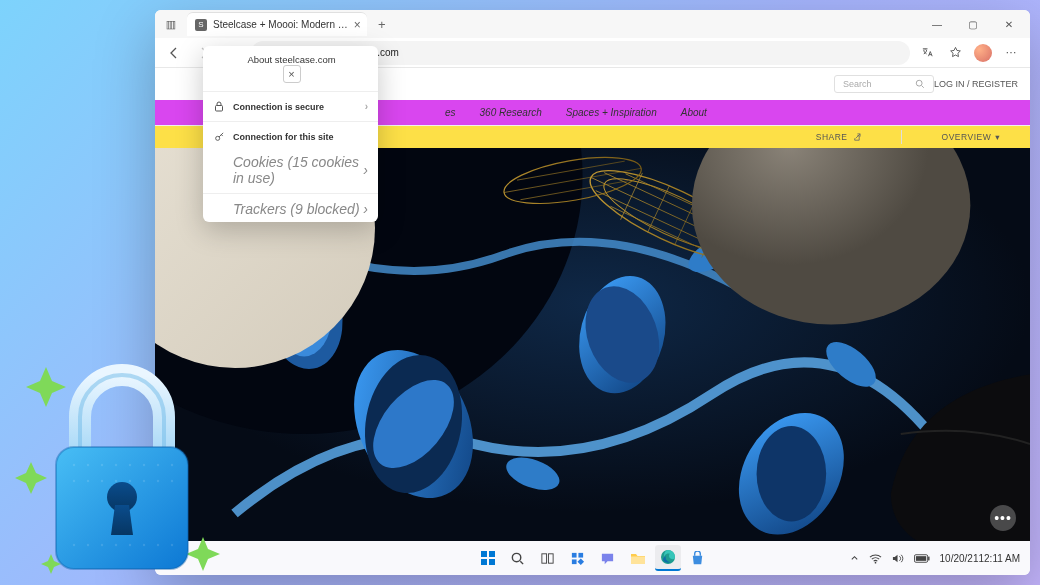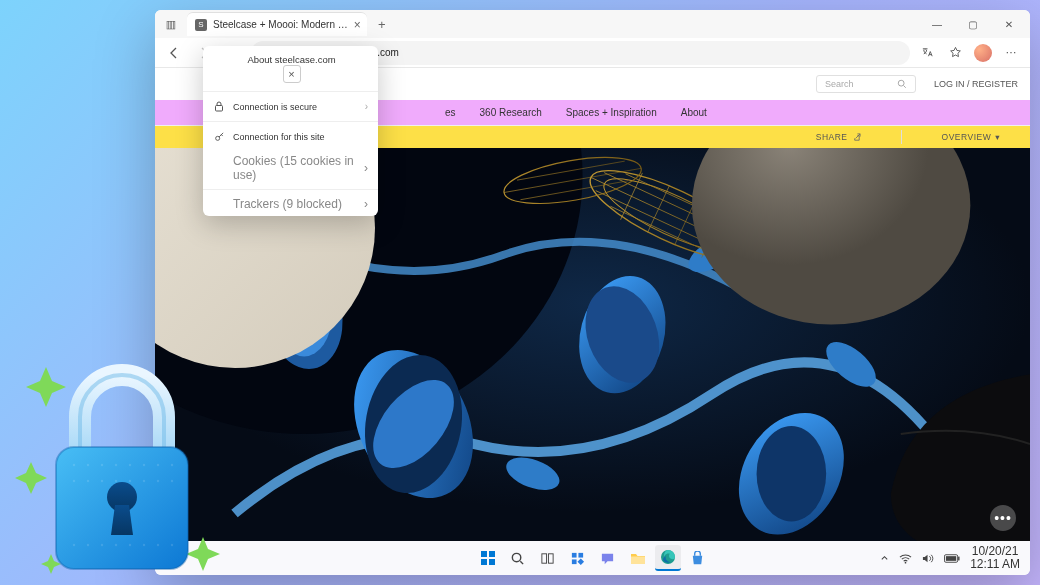--- a/index.html
+++ b/index.html
@@ -18,52 +18,52 @@
   .winctrl div { width: 34px; height: 24px; display: flex; align-items: center; justify-content: center; color: #555; font-size: 10px; }
   
   .toolbar { height: 30px; background: #fff; display: flex; align-items: center; padding: 0 6px; gap: 4px; border-bottom: 1px solid #e8e8e8; }
   .tb-btn { width: 26px; height: 26px; display: flex; align-items: center; justify-content: center; color: #555; font-size: 11px; border-radius: 4px; }
   .addrbar { flex: 1; height: 24px; background: #f4f4f4; border-radius: 12px; display: flex; align-items: center; padding: 0 10px; gap: 8px; font-size: 10px; color: #555; }
   .addrbar .lock { color: #666; font-size: 10px; }
   .toolbar-right { display: flex; align-items: center; gap: 2px; }
   .avatar { width: 18px; height: 18px; border-radius: 50%; background: radial-gradient(circle at 30% 30%, #ffb088, #d97066); }
   
   
-  .site-header { height: 32px; background: #fff; display: flex; align-items: center; padding: 0 12px; justify-content: flex-end; gap: 18px; font-size: 9px; color: #555; }
+  .site-header { height: 32px; background: #fff; display: flex; align-items: center; padding: 0 12px; justify-content: flex-end; font-size: 9px; color: #555; }
   .search-box { display: flex; align-items: center; gap: 6px; border: 1px solid #e0e0e0; border-radius: 3px; padding: 3px 8px; width: 100px; font-size: 9px; color: #aaa; }
-  .site-nav { height: 26px; background: #f0abfc; display: flex; align-items: center; gap: 24px; padding-left: 290px; font-size: 10px; color: #333; border-bottom: 1px solid #f0f0f0; }
+  .site-nav { height: 26px; background: #d946ef; display: flex; align-items: center; gap: 24px; padding-left: 290px; font-size: 10px; color: #333; border-bottom: 1px solid #f0f0f0; font-style: italic; }
   
   .sub-bar { height: 22px; background: #fde047; display: flex; align-items: center; justify-content: flex-end; gap: 40px; padding: 0 30px; font-size: 8.5px; color: #555; letter-spacing: 0.5px; }
   .sub-bar .share { display: flex; align-items: center; gap: 4px; }
   .sub-bar .divider { width: 1px; height: 14px; background: #ddd; }
   .sub-bar .overview { display: flex; align-items: center; gap: 4px; text-align: right; }
   
   
   .hero { flex: 1; background: #0a1628; position: relative; overflow: hidden; }
   .hero-art { position: absolute; inset: 0; }
   .rug-edge { position: absolute; left: -60px; top: -60px; width: 280px; height: 280px; background: linear-gradient(135deg, #e8e2d5, #d4ccbc); border-radius: 50%; }
   .fab { position: absolute; bottom: 10px; right: 14px; width: 26px; height: 26px; border-radius: 50%; background: rgba(255,255,255,0.25); color: #fff; display: flex; align-items: center; justify-content: center; font-size: 14px; letter-spacing: 1px;}
   
   
   .taskbar { height: 34px; background: rgba(248,248,252,0.9); backdrop-filter: blur(6px); display: flex; align-items: center; position: relative; }
   .taskbar-center { position: absolute; left: 50%; transform: translateX(-50%); display: flex; align-items: center; gap: 4px; }
   .tb-icon { width: 26px; height: 26px; display: flex; align-items: center; justify-content: center; border-radius: 3px; }
   .tb-icon.active { background: rgba(0,0,0,0.05); border-bottom: 2px solid #0078d4;}
   .taskbar-tray { margin-left: auto; display: flex; align-items: center; gap: 10px; padding: 0 10px; font-size: 8.5px; color: #333; }
-  .tray-datetime { display: flex; flex-direction: column; align-items: center; line-height: 1.1; font-size: 12px; }
+  .tray-datetime { display: flex; flex-direction: row; align-items: flex-start; line-height: 1.1; font-size: 10px; }
   
   
   .sec-panel { position: absolute; left: 48px; top: 36px; width: 175px; background: #fff; border-radius: 6px; box-shadow: 0 8px 28px rgba(0,0,0,0.22); font-size: 9px; color: #333; z-index: 50; overflow: hidden; }
   .sec-head { display: flex; align-items: center; justify-content: space-between; padding: 8px 8px 6px 10px; font-size: 9.5px; flex-direction: column; }
   .sec-close { width: 18px; height: 18px; border: 1px solid #ccc; border-radius: 3px; display: flex; align-items: center; justify-content: center; font-size: 11px; color: #555; }
-  .sec-row { display: flex; align-items: flex-end; gap: 8px; padding: 7px 10px; cursor: default; }
+  .sec-row { display: flex; align-items: flex-end; gap: 8px; padding: 7px 10px; cursor: default; font-weight: bold; }
   .sec-row .ic { width: 12px; display: flex; justify-content: center; color: #666; font-size: 10px; }
   .sec-row .lbl { flex: 1; }
   .sec-row .chev { color: #aaa; font-size: 10px; }
-  .sec-sub { padding: 5px 10px 5px 30px; color: #888; font-size: 12px; display: flex; justify-content: space-between; align-items: center; }
+  .sec-sub { padding: 5px 10px 5px 30px; color: #888; font-size: 14px; display: flex; justify-content: space-between; align-items: center; font-style: italic; }
   .sec-div { height: 1px; background: #eee; margin: 2px 0; }
   .toggle { width: 26px; height: 13px; background: #0078d4; border-radius: 7px; position: relative; }
   .toggle::after { content: ''; position: absolute; right: 1px; top: 1px; width: 11px; height: 11px; background: #fff; border-radius: 50%; }
   
   
   .padlock-decor { position: absolute; left: 10px; bottom: 0px; width: 220px; height: 240px; z-index: 100; }
   
   svg { display: block; }
 </style>
 </head>

